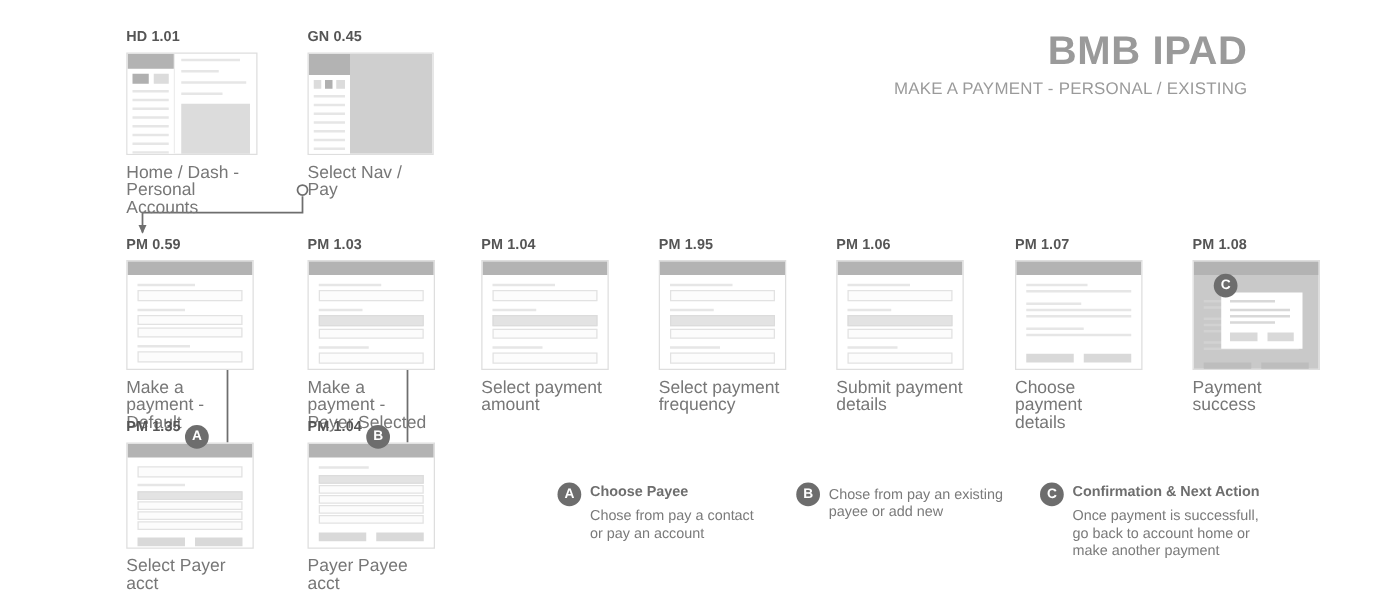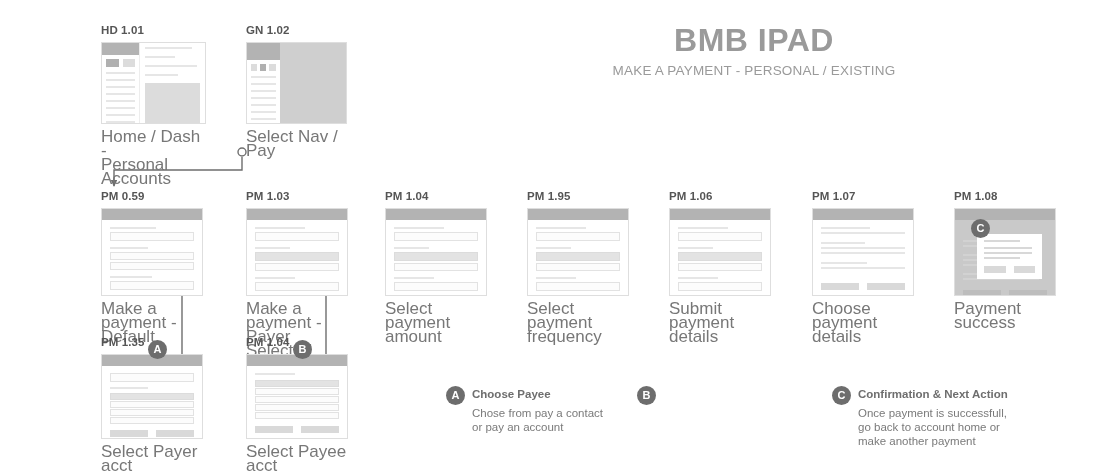--- a/index.html
+++ b/index.html
@@ -17,23 +17,23 @@
   }
   #canvas {
     position: absolute;
     left: 0; top: 0;
     width: 1114px;
     height: 476px;
   }
   
   .title-block {
     position: absolute;
-    right: 100px;
+    right: 116px;
     top: 24px;
-    text-align: center;
+    text-align: right;
     width: 520px;
   }
   .title-main {
     font-size: 32px;
     font-weight: bold;
     color: #9a9a9a;
     letter-spacing: 0.5px;
     line-height: 1.0;
   }
   .title-sub {
@@ -60,21 +60,21 @@
     background: #ffffff;
     box-sizing: border-box;
     position: relative;
     overflow: hidden;
   }
   .thumb-header {
     background: #b3b3b3;
     width: 100%;
   }
   .node-caption {
-    font-size: 17px;
+    font-size: 14px;
     color: #777777;
     line-height: 14px;
     margin-top: 6px;
     white-space: pre-line;
   }
   
   .wf-body { padding: 7px 8px 6px 8px; box-sizing: border-box; }
   .lbl { background: #e6e6e6; height: 2px; margin-bottom: 3px; }
   .fld {
     border: 1px solid #e2e2e2;
@@ -261,21 +261,21 @@
           <div class="hd-main-line" style="width:60%;"></div>
           <div class="hd-main-block"></div>
         </div>
       </div>
     </div>
     <div class="node-caption">Home / Dash -
 Personal Accounts</div>
   </div>
 
   <div class="node" style="left:202px; top:24px; width:101px;">
-    <div class="node-id">GN 1.02</div>
+    <div class="node-id">GN 0.45</div>
     <div class="thumb" style="height:82px;">
       <div class="gn-wrap">
         <div class="gn-side">
           <div class="gn-side-head"></div>
           <div class="gn-chips">
             <div class="gn-chip"></div>
             <div class="gn-chip dark"></div>
             <div class="gn-chip"></div>
           </div>
           <div class="gn-rows">
@@ -474,33 +474,35 @@
         <div class="fld" style="height:7px; margin-bottom:1px;"></div>
         <div class="fld" style="height:7px; margin-bottom:1px;"></div>
         <div class="fld" style="height:7px; margin-bottom:1px;"></div>
         <div class="fld" style="height:7px; margin-bottom:7px;"></div>
         <div class="btn-row">
           <div class="btn"></div>
           <div class="btn"></div>
         </div>
       </div>
     </div>
-    <div class="node-caption">Select Payee acct</div>
+    <div class="node-caption">Payer Payee acct</div>
   </div>
   <div class="badge" style="left:293px; top:340px;">B</div>
 
   <div class="legend-item" style="left:446px; top:384px; width:170px;">
     <div class="legend-badge">A</div>
     <div class="legend-title">Choose Payee</div>
     <div class="legend-desc">Chose from pay a contact
 or pay an account</div>
   </div>
 
   <div class="legend-item" style="left:637px; top:384px; width:180px;">
     <div class="legend-badge">B</div>
+    <div class="legend-desc">Chose from pay an existing
+payee or add new</div>
   </div>
 
   <div class="legend-item" style="left:832px; top:384px; width:195px;">
     <div class="legend-badge">C</div>
     <div class="legend-title">Confirmation &amp; Next Action</div>
     <div class="legend-desc">Once payment is successfull,
 go back to account home or
 make another payment</div>
   </div>
 

